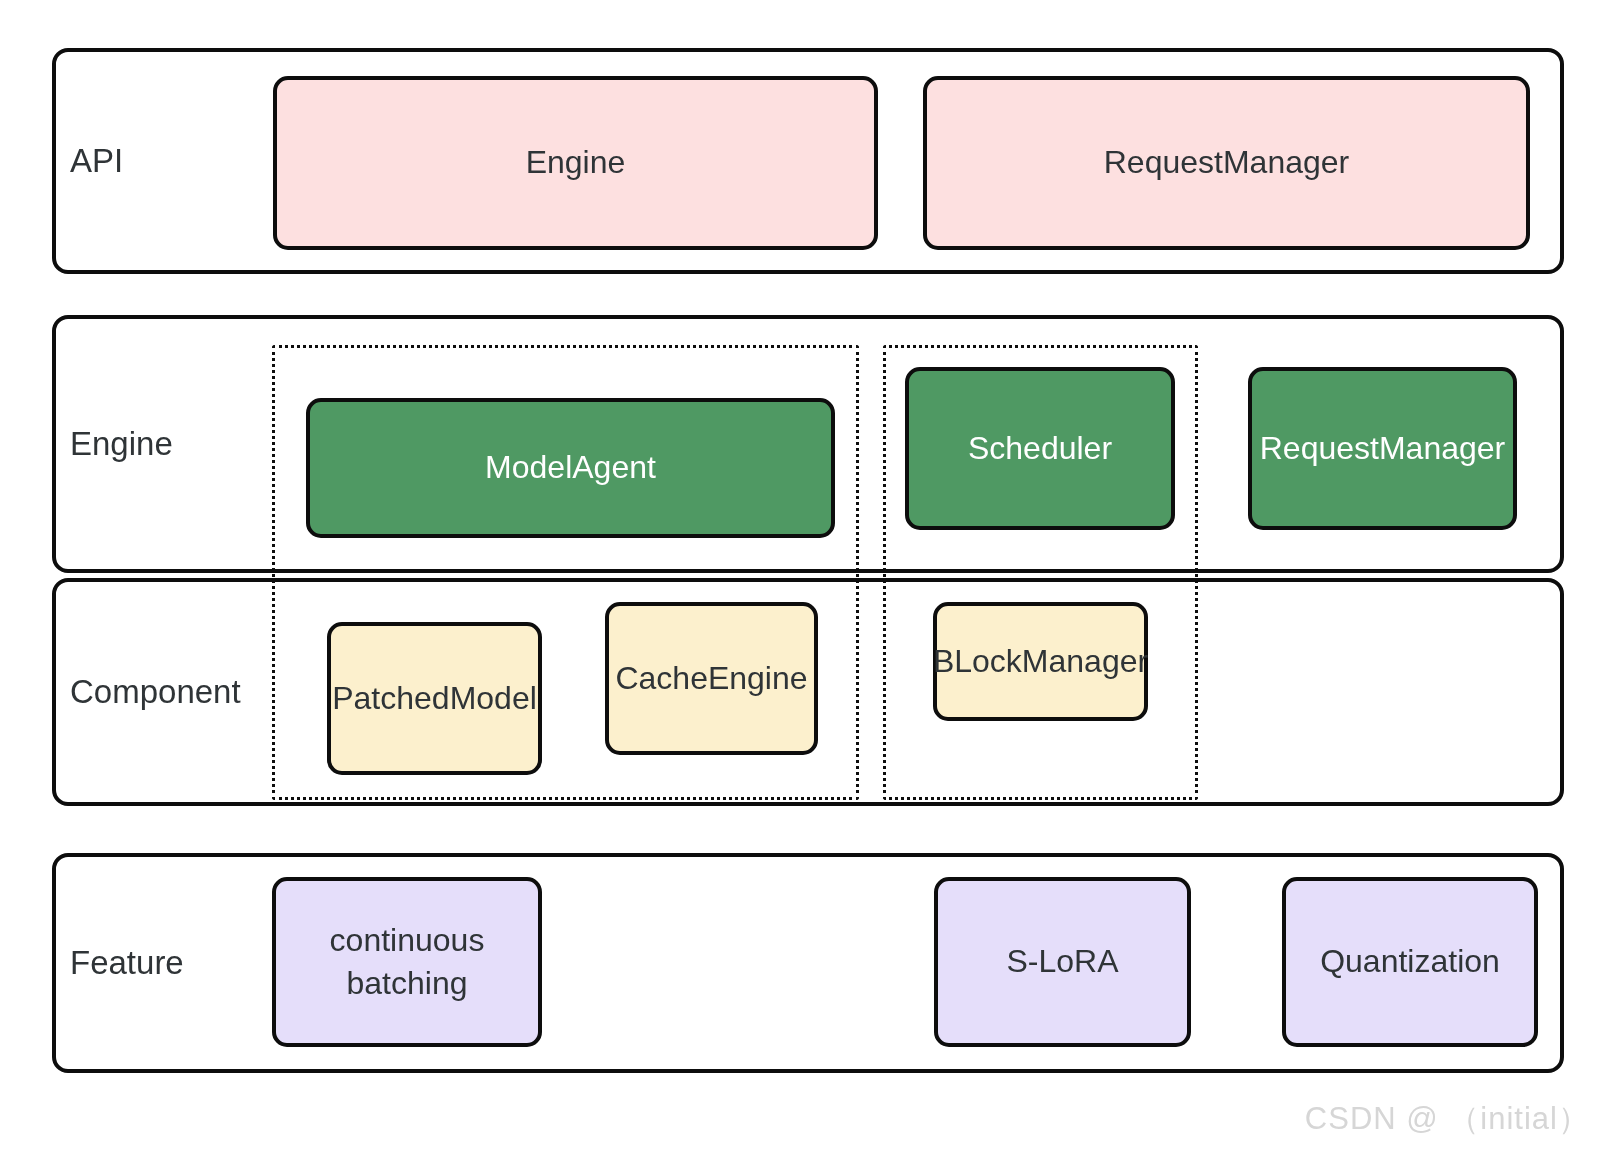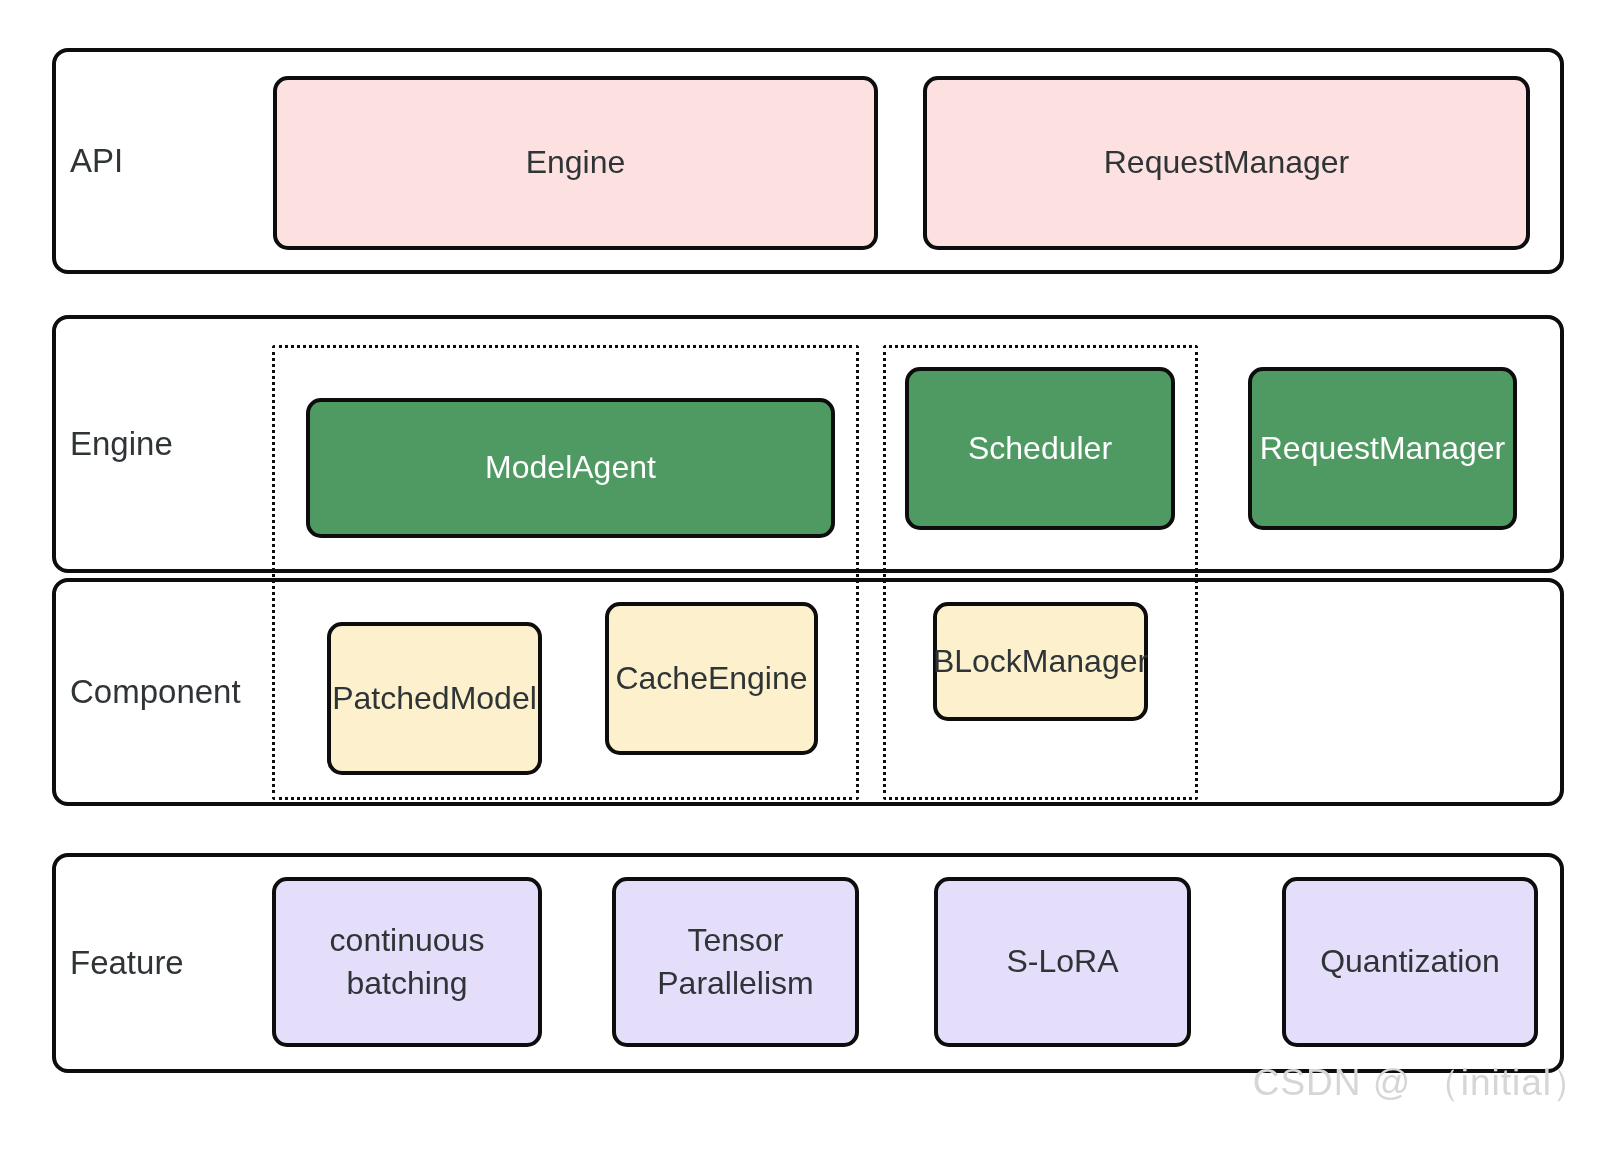--- a/index.html
+++ b/index.html
@@ -79,22 +79,22 @@
   .b-block-manager     { left: 933px;  top: 602px; width: 215px; height: 119px; }
 
   .b-continuous-batching { left: 272px;  top: 877px; width: 270px; height: 170px; }
   .b-tensor-parallelism  { left: 612px;  top: 877px; width: 247px; height: 170px; }
   .b-s-lora              { left: 934px;  top: 877px; width: 257px; height: 170px; }
   .b-quantization        { left: 1282px; top: 877px; width: 256px; height: 170px; }
 
   .watermark {
     position: absolute;
     right: 24px;
-    top: 1058px;
-    font-size: 37px;
+    top: 1098px;
+    font-size: 31px;
     letter-spacing: 1px;
     color: #d6d6d6;
     white-space: nowrap;
   }
 </style>
 </head>
 <body>
 
 <div class="canvas">
 
@@ -120,20 +120,18 @@
   <div class="box green b-model-agent">ModelAgent</div>
   <div class="box green b-scheduler">Scheduler</div>
   <div class="box green b-request-manager">RequestManager</div>
 
   <div class="box yellow b-patched-model">PatchedModel</div>
   <div class="box yellow b-cache-engine">CacheEngine</div>
   <div class="box yellow b-block-manager">BLockManager</div>
 
   <div class="box purple b-continuous-batching">continuous
 batching</div>
-  <div class="box purple b-tensor-parallelism">Tensor
-Parallelism</div>
   <div class="box purple b-s-lora">S-LoRA</div>
   <div class="box purple b-quantization">Quantization</div>
 
   <div class="watermark">CSDN @ （initial）</div>
 
 </div>
 
 </body></html>

